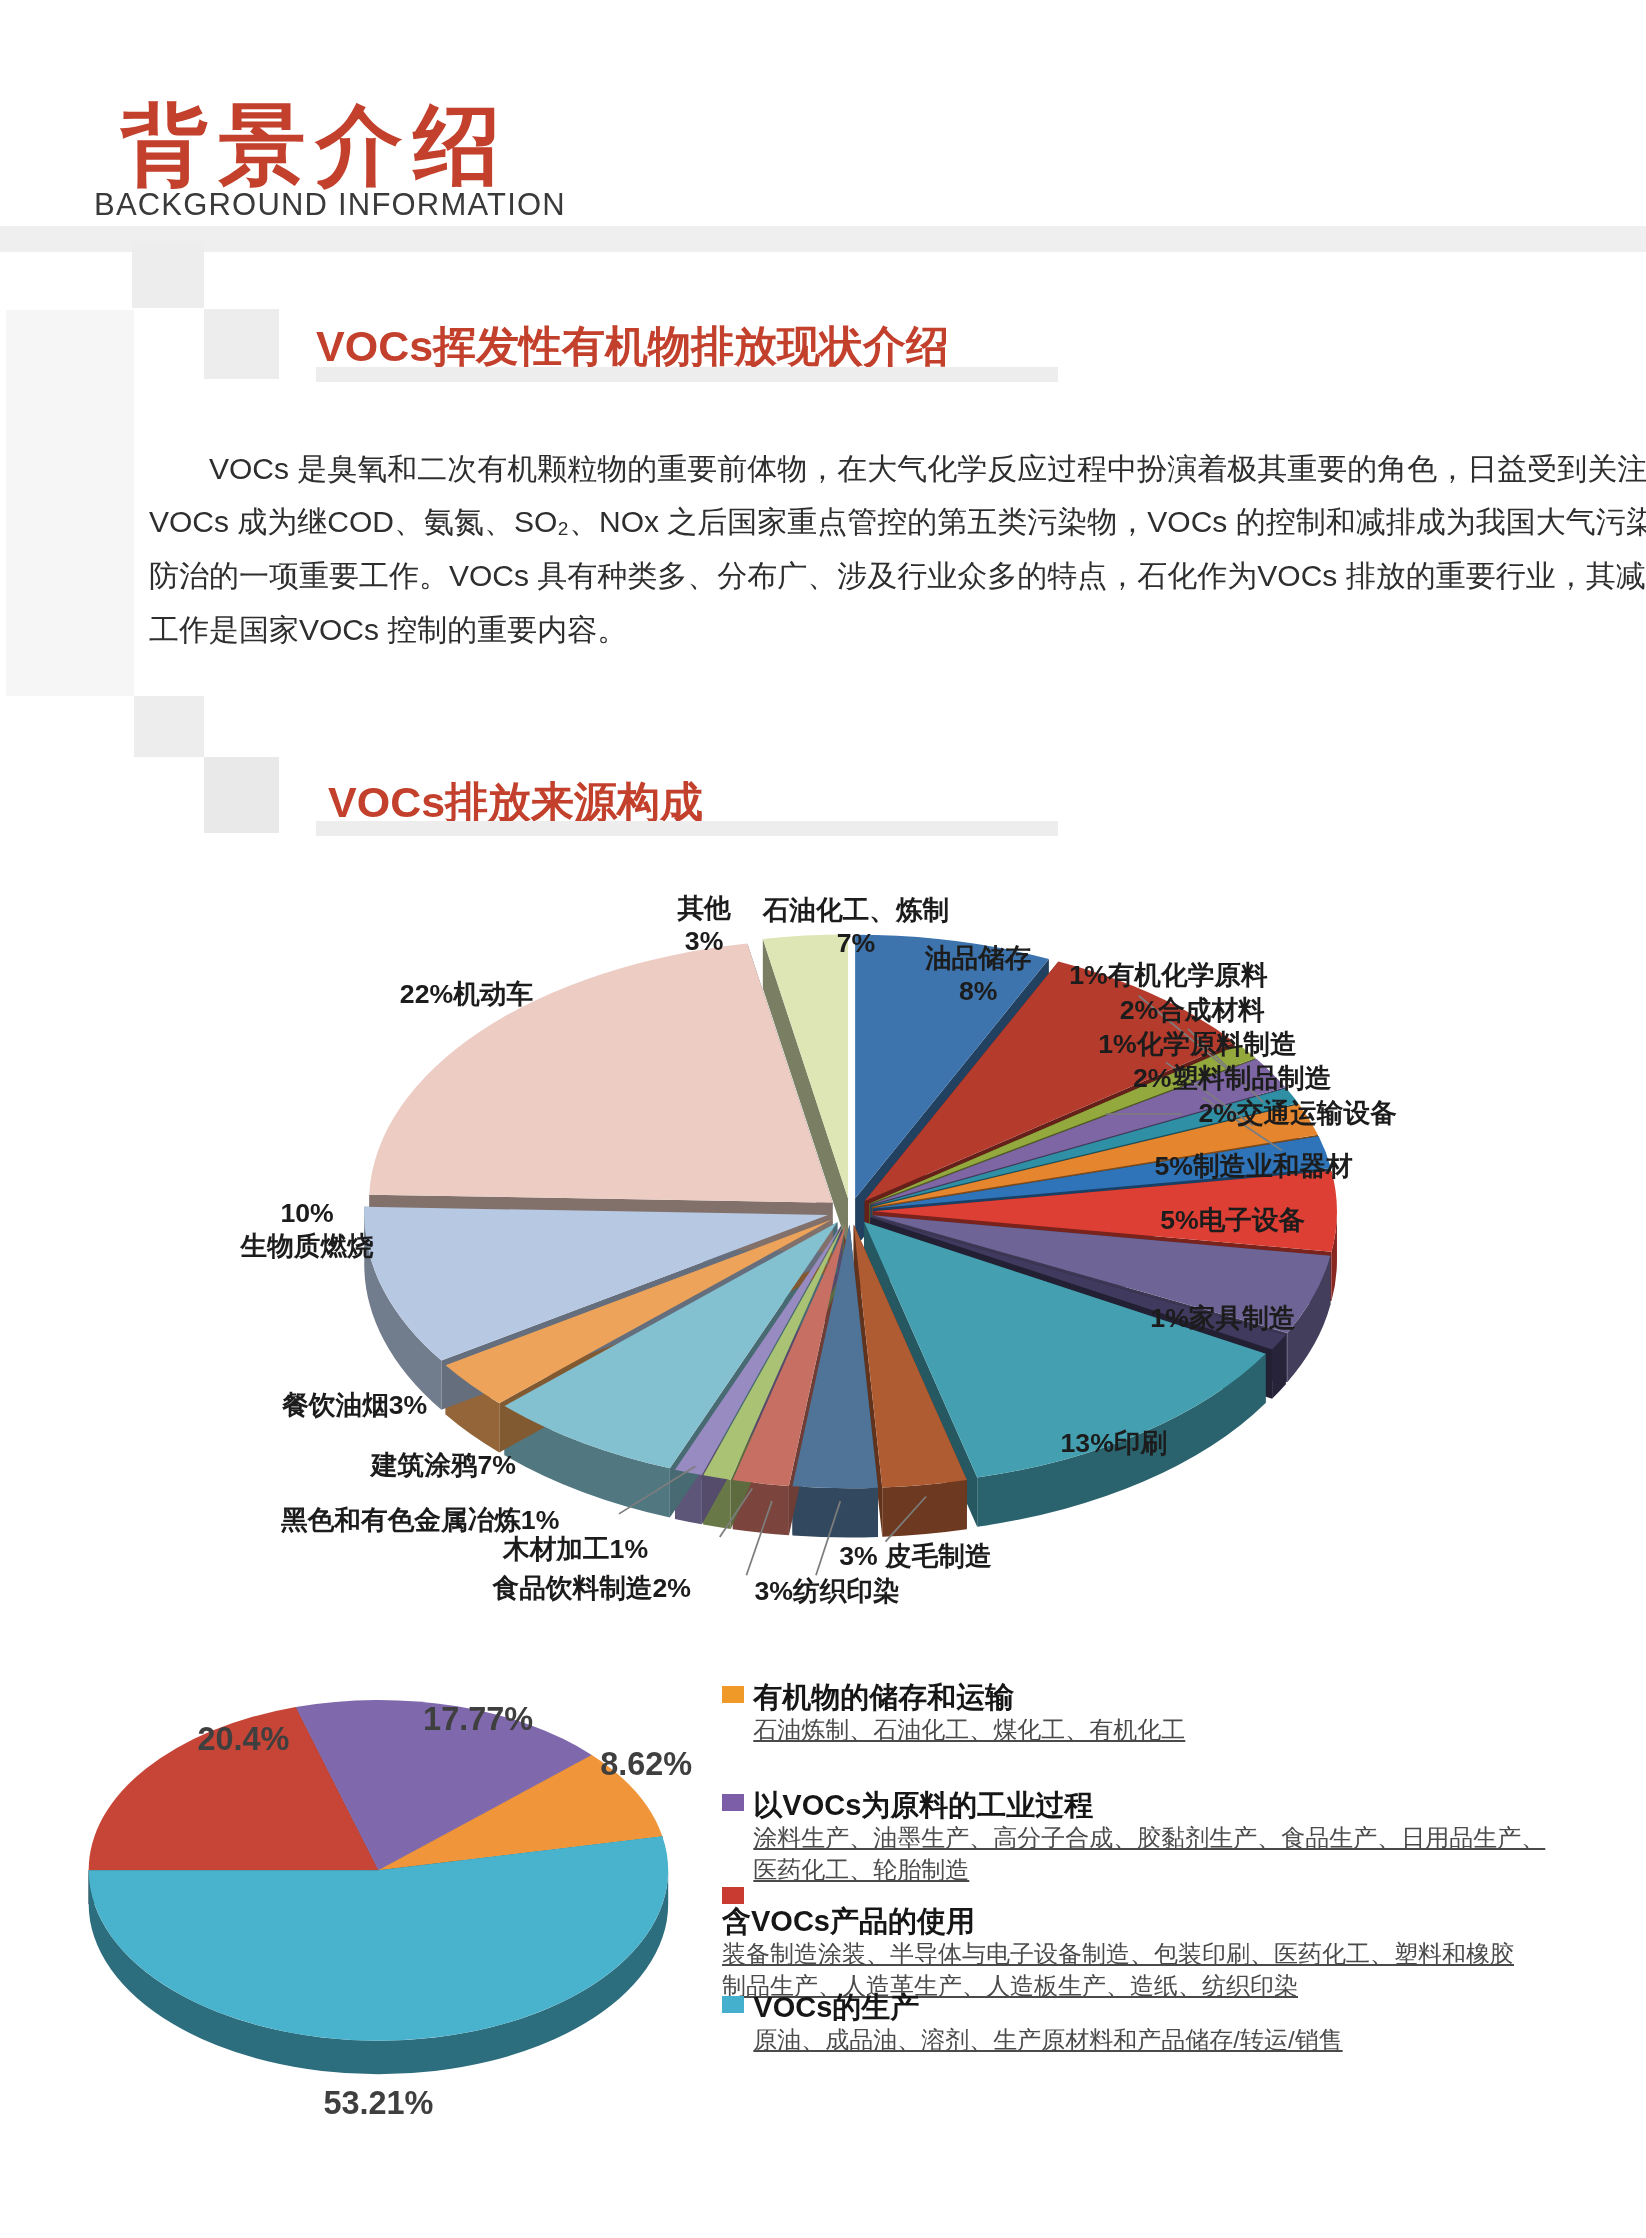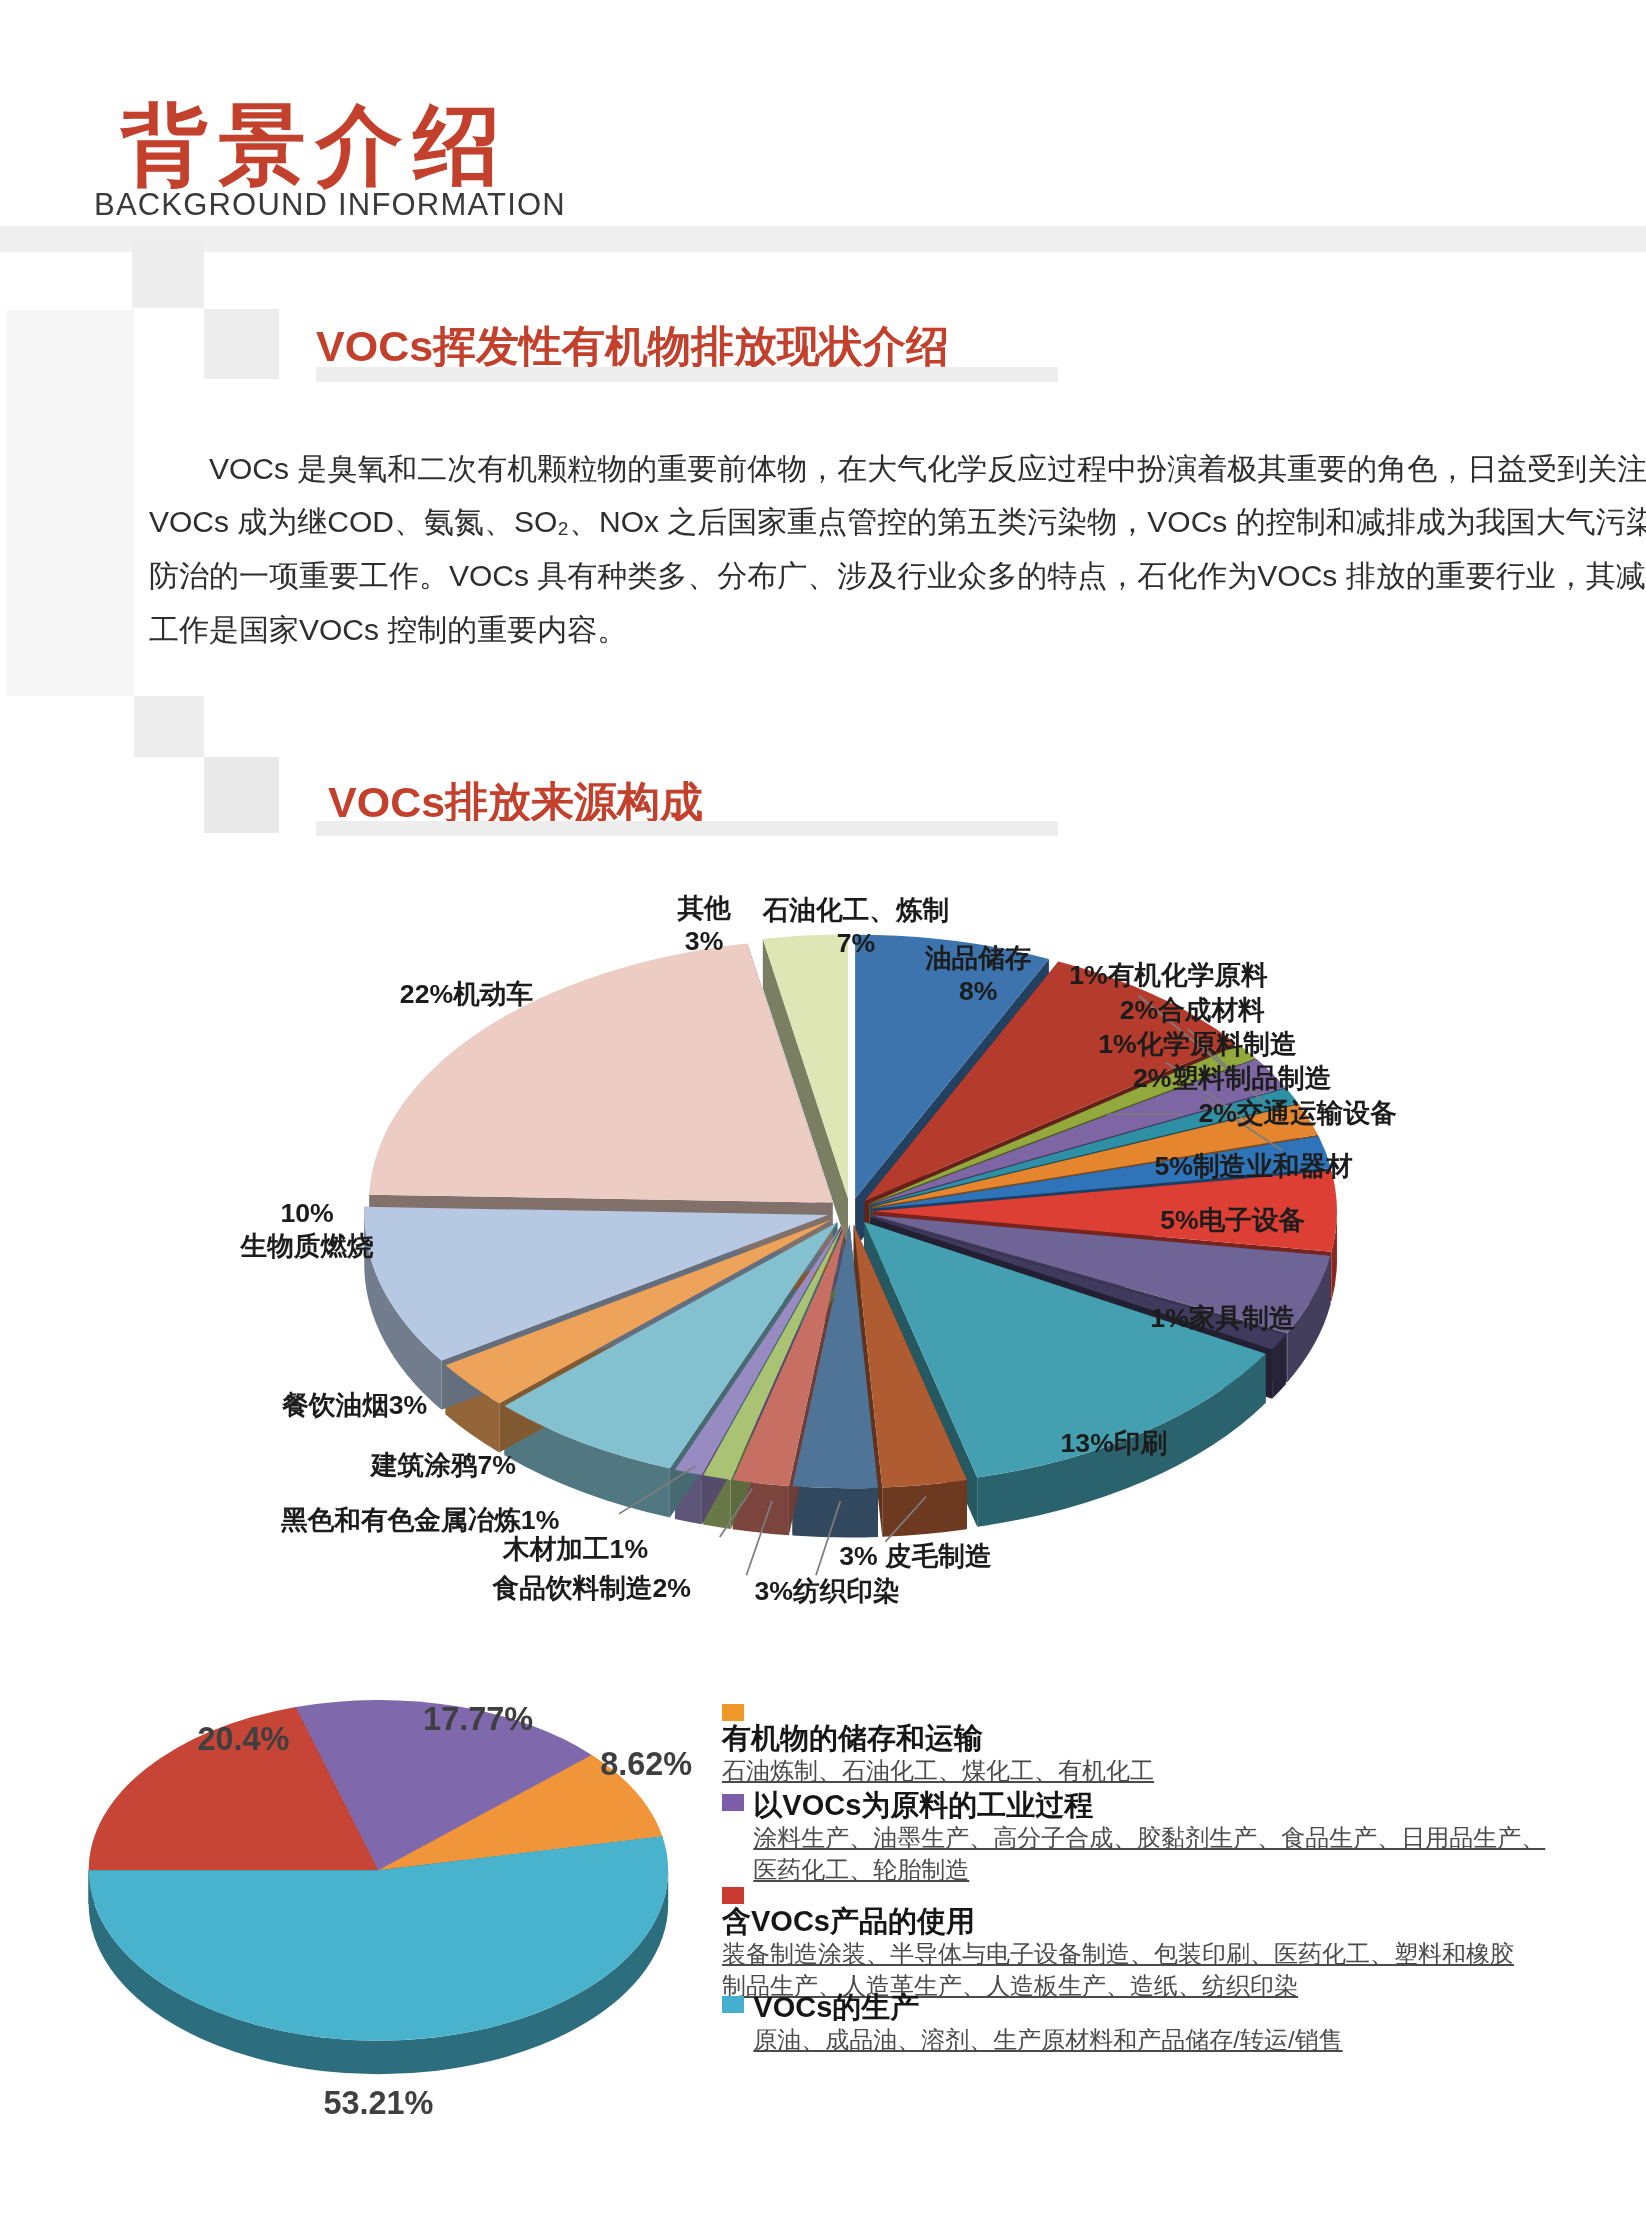--- a/index.html
+++ b/index.html
@@ -180,21 +180,21 @@
           <path d="M653,3227 L1142.864688747674,3168.1042729709693 A500,294 0 1 1 153,3227 Z" fill="#49b2cc"></path>
         </g>
         <text x="420" y="3020" text-anchor="middle" font-size="56" font-weight="bold" fill="#3f3f3f" font-family="&quot;Liberation Sans&quot;, sans-serif"><tspan x="420" dy="0">20.4%</tspan></text>
         <text x="825" y="2985" text-anchor="middle" font-size="56" font-weight="bold" fill="#3f3f3f" font-family="&quot;Liberation Sans&quot;, sans-serif"><tspan x="825" dy="0">17.77%</tspan></text>
         <text x="1115" y="3062" text-anchor="middle" font-size="56" font-weight="bold" fill="#3f3f3f" font-family="&quot;Liberation Sans&quot;, sans-serif"><tspan x="1115" dy="0">8.62%</tspan></text>
         <text x="653" y="3648" text-anchor="middle" font-size="56" font-weight="bold" fill="#3f3f3f" font-family="&quot;Liberation Sans&quot;, sans-serif"><tspan x="653" dy="0">53.21%</tspan></text>
       </g>
     </svg>
 
   <div class="abs" id="legend">
-    <div class="lg-entry" style="top:20px;flex-direction:column;">
+    <div class="lg-entry" style="top:2px;">
       <div class="lg-swatch" style="background: rgb(239, 153, 41);"></div>
       <div>
         <div class="lg-title">有机物的储存和运输</div>
         <div class="lg-sub">石油炼制、石油化工、煤化工、有机化工</div>
         <div class="lg-sub"></div>
       </div>
     </div>
     <div class="lg-entry" style="top:94px;margin-top:16px;">
       <div class="lg-swatch" style="background: rgb(123, 94, 167);"></div>
       <div>

